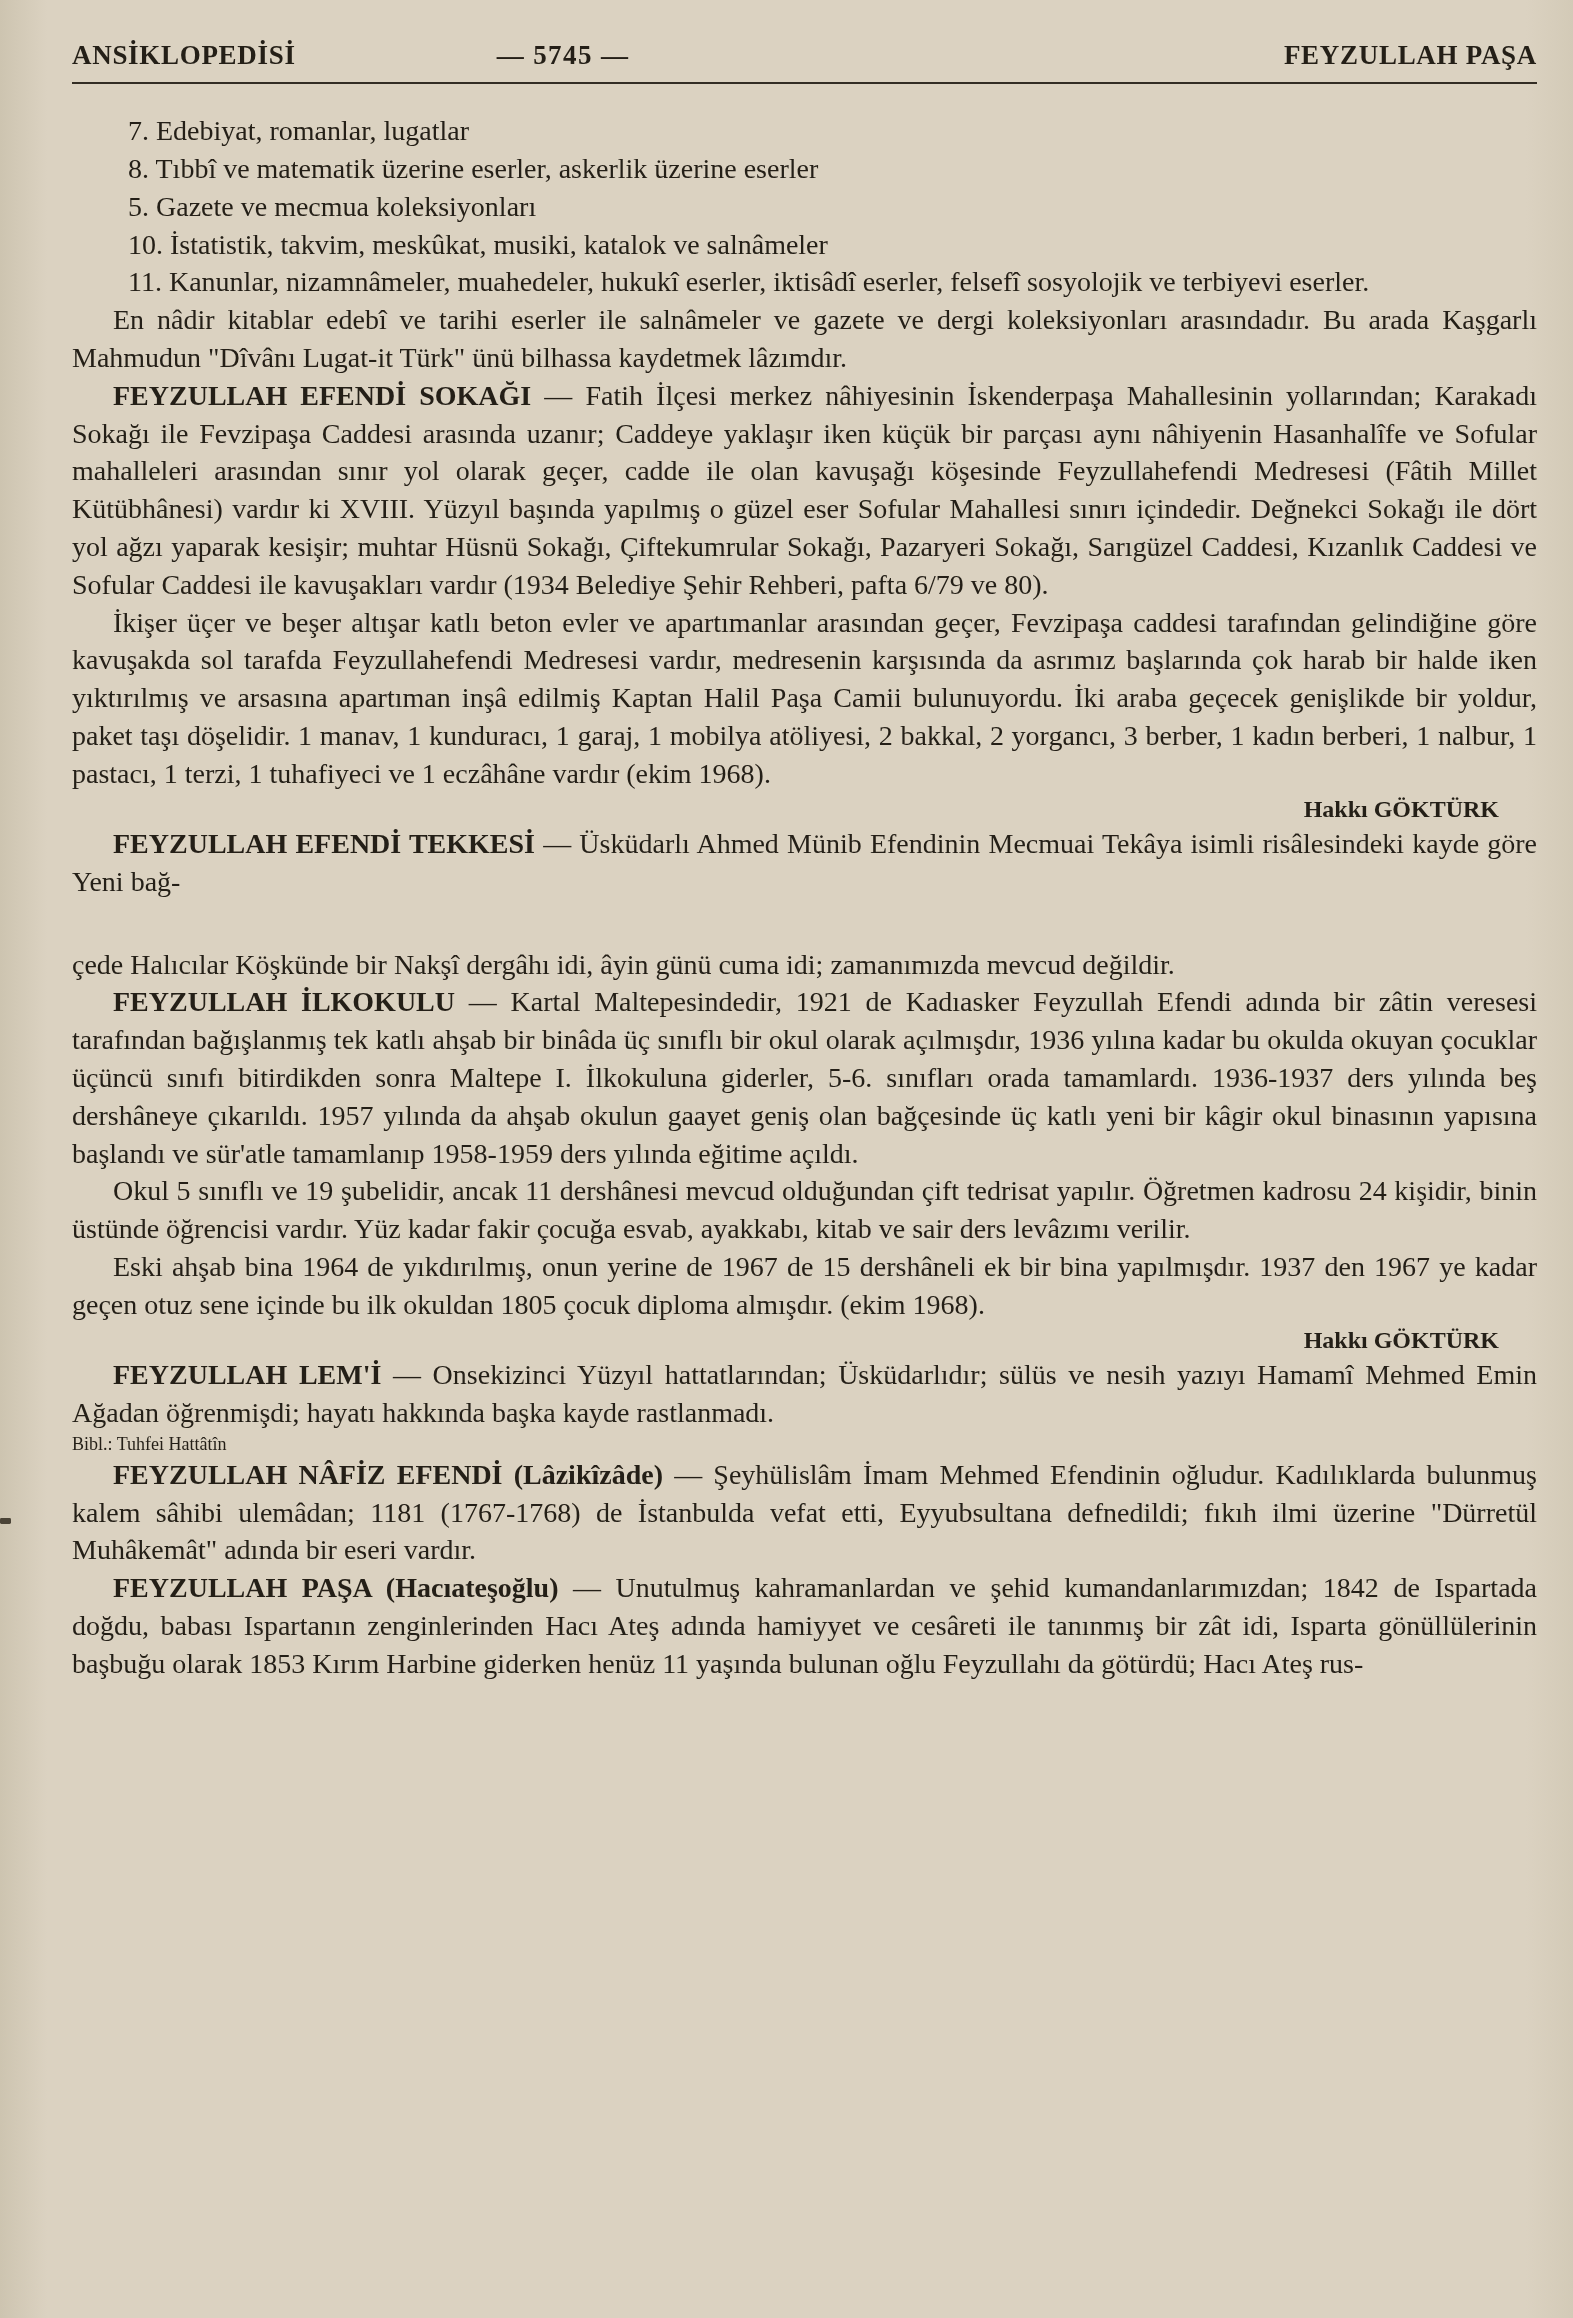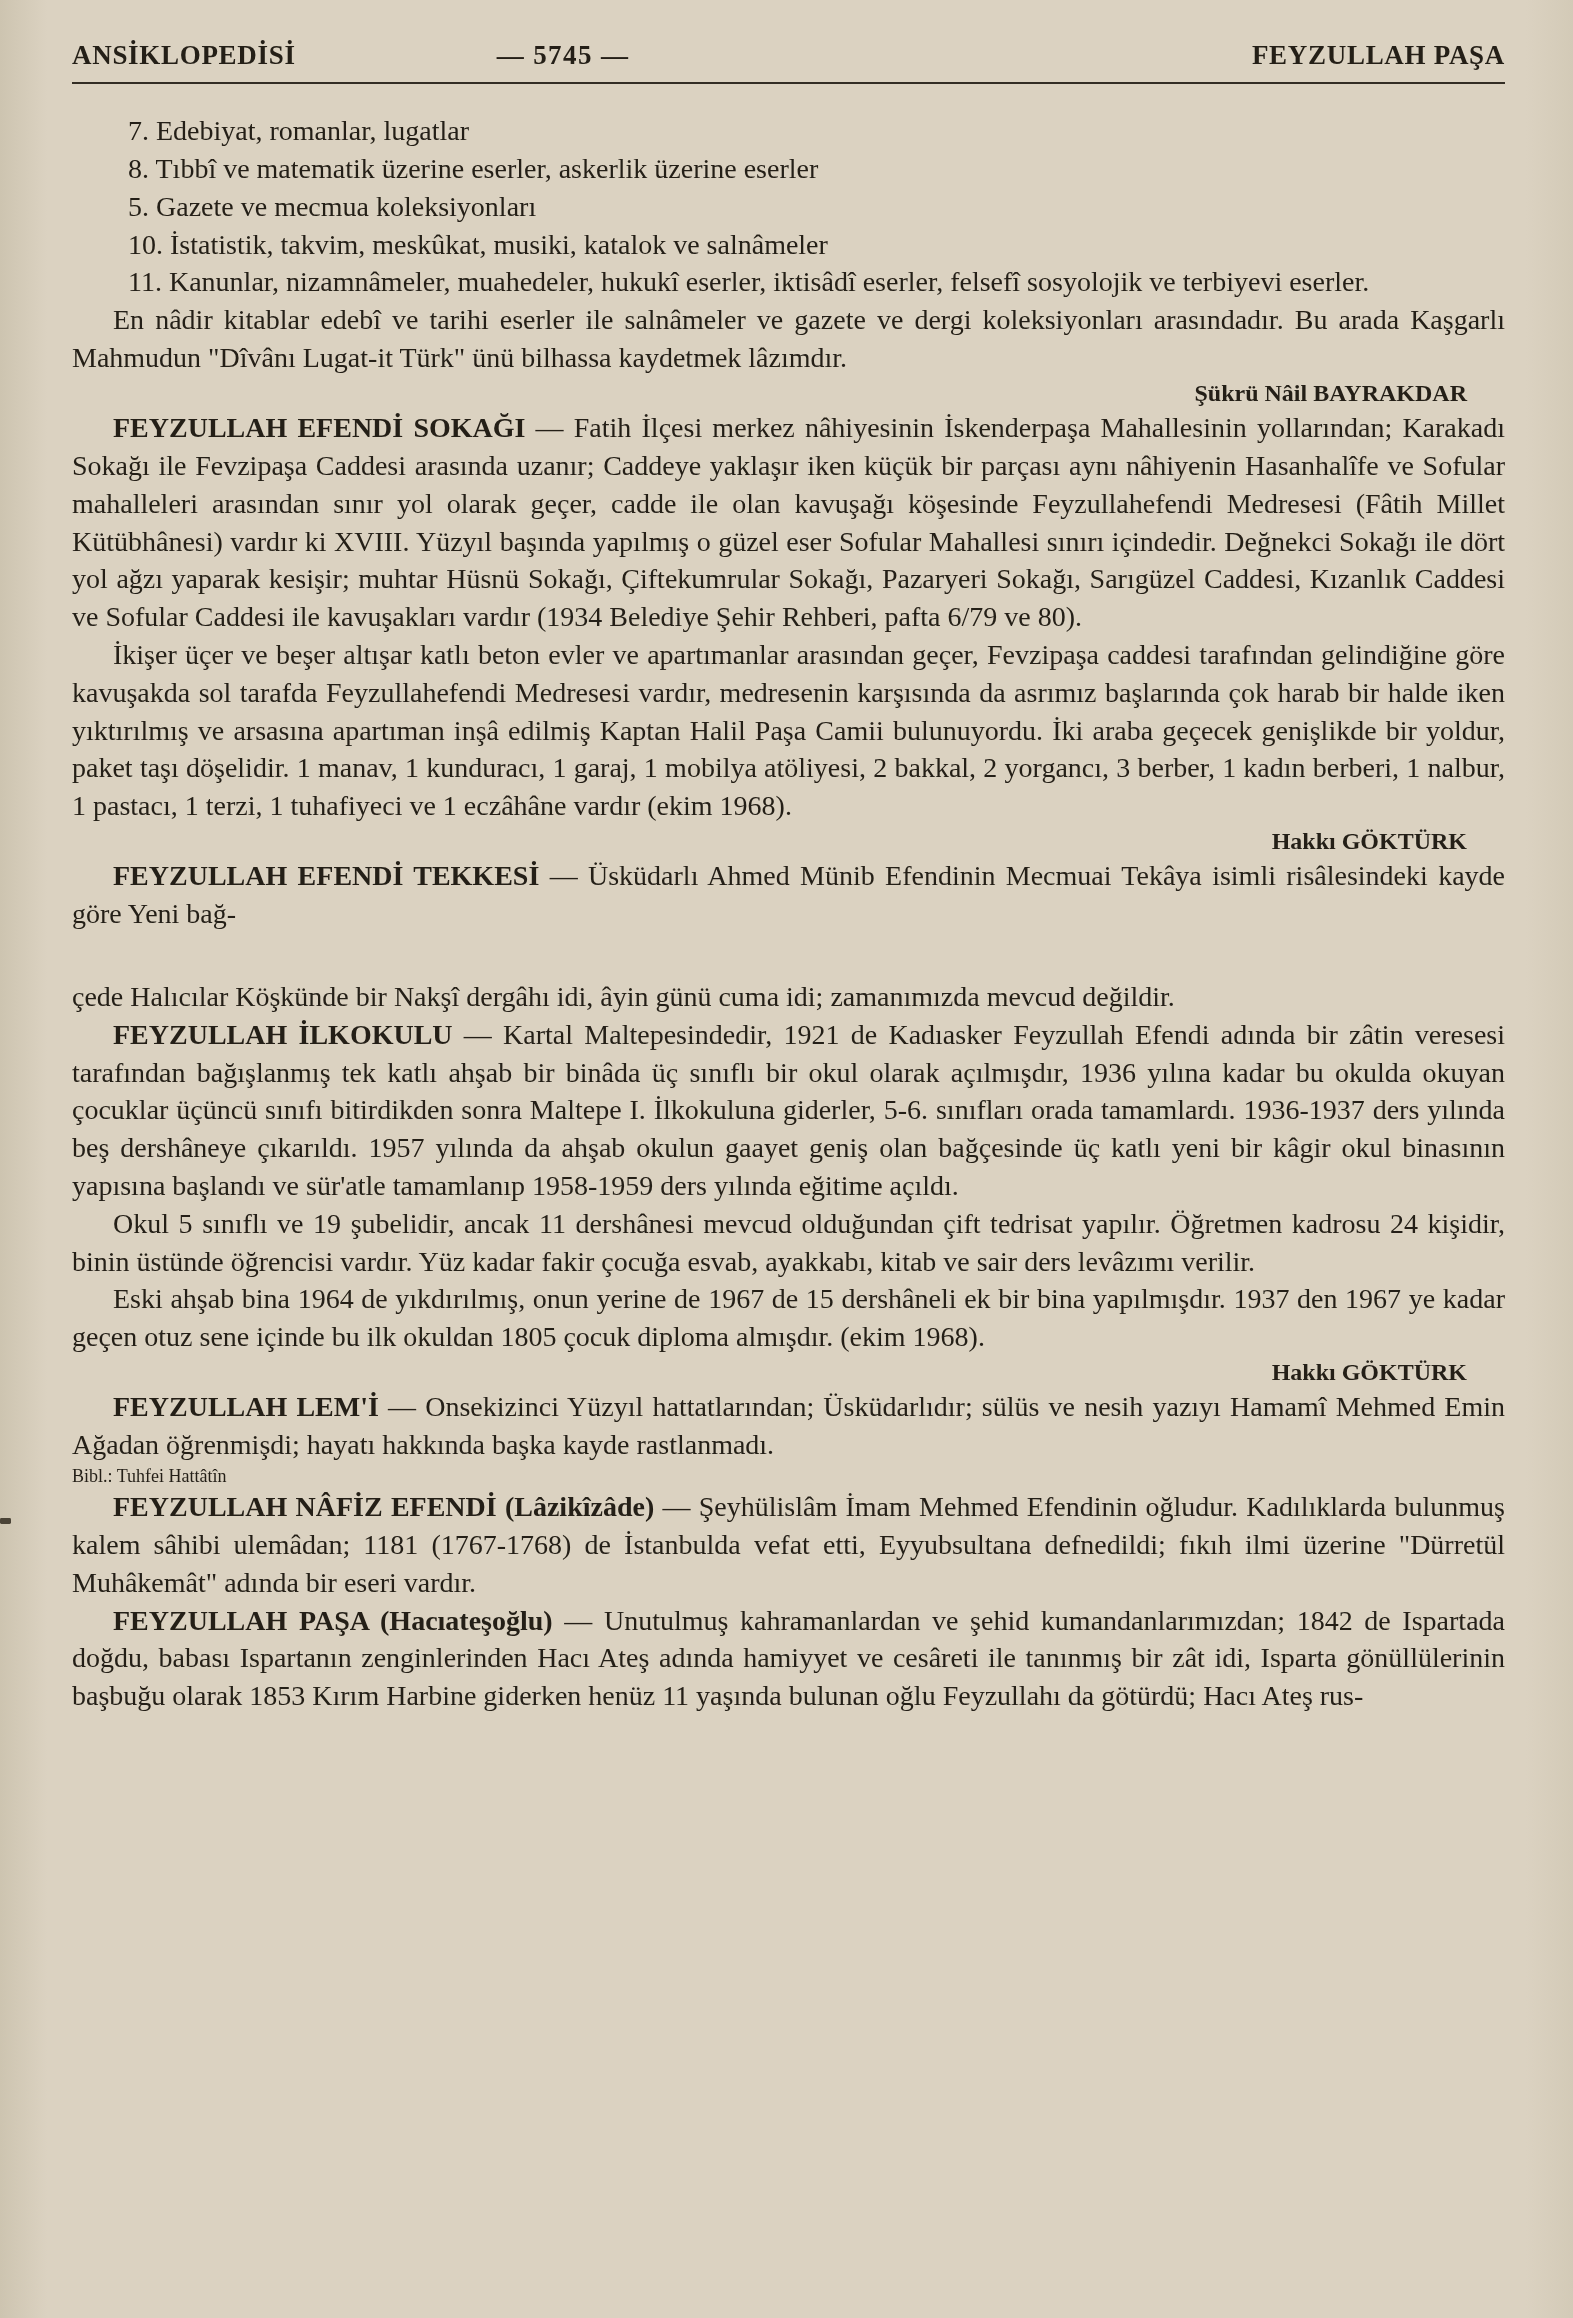--- a/index.html
+++ b/index.html
@@ -12,21 +12,21 @@
   body{
     width:1573px;
     background:#cfc6b2;
     font-family:"Liberation Serif","DejaVu Serif",serif;
     color:var(--ink);
   }
   .page{
     position:relative;
     width:1573px;
     height:2319px;
-    padding:40px 68px 42px 72px;
+    padding:40px 36px 42px 72px;
     background:linear-gradient(90deg,#cdc4b0 0%,var(--paper) 3%,var(--paper) 97%,#d3cab7 100%);
     overflow:hidden;
   }
   .header{
     position:relative;
     display:flex;
     justify-content:space-between;
     align-items:baseline;
     font-weight:bold;
     font-size:27px;
@@ -99,21 +99,20 @@
   <div class="rule"></div>
 
   <div class="columns">
     <div class="col" id="col-left">
         <p class="list-item">7. Edebiyat, romanlar, lugatlar</p>
         <p class="list-item">8. Tıbbî ve matematik üzerine eserler, askerlik üzerine eserler</p>
         <p class="list-item">5. Gazete ve mecmua koleksiyonları</p>
         <p class="list-item">10. İstatistik, takvim, meskûkat, musiki, katalok ve salnâmeler</p>
         <p class="list-item">11. Kanunlar, nizamnâmeler, muahedeler, hukukî eserler, iktisâdî eserler, felsefî sosyolojik ve terbiyevi eserler.</p>
         <p class="paragraph">En nâdir kitablar edebî ve tarihi eserler ile salnâmeler ve gazete ve dergi koleksiyonları arasındadır. Bu arada Kaşgarlı Mahmudun "Dîvânı Lugat-it Türk" ünü bilhassa kaydetmek lâzımdır.</p>
-        <p class="signature">Şükrü Nâil BAYRAKDAR</p>
         <p class="article"><span class="lead">FEYZULLAH EFENDİ SOKAĞI</span> — Fatih İlçesi merkez nâhiyesinin İskenderpaşa Mahallesinin yollarından; Karakadı Sokağı ile Fevzipaşa Caddesi arasında uzanır; Caddeye yaklaşır iken küçük bir parçası aynı nâhiyenin Hasanhalîfe ve Sofular mahalleleri arasından sınır yol olarak geçer, cadde ile olan kavuşağı köşesinde Feyzullahefendi Medresesi (Fâtih Millet Kütübhânesi) vardır ki XVIII. Yüzyıl başında yapılmış o güzel eser Sofular Mahallesi sınırı içindedir. Değnekci Sokağı ile dört yol ağzı yaparak kesişir; muhtar Hüsnü Sokağı, Çiftekumrular Sokağı, Pazaryeri Sokağı, Sarıgüzel Caddesi, Kızanlık Caddesi ve Sofular Caddesi ile kavuşakları vardır (1934 Belediye Şehir Rehberi, pafta 6/79 ve 80).</p>
         <p class="paragraph">İkişer üçer ve beşer altışar katlı beton evler ve apartımanlar arasından geçer, Fevzipaşa caddesi tarafından gelindiğine göre kavuşakda sol tarafda Feyzullahefendi Medresesi vardır, medresenin karşısında da asrımız başlarında çok harab bir halde iken yıktırılmış ve arsasına apartıman inşâ edilmiş Kaptan Halil Paşa Camii bulunuyordu. İki araba geçecek genişlikde bir yoldur, paket taşı döşelidir. 1 manav, 1 kunduracı, 1 garaj, 1 mobilya atöliyesi, 2 bakkal, 2 yorgancı, 3 berber, 1 kadın berberi, 1 nalbur, 1 pastacı, 1 terzi, 1 tuhafiyeci ve 1 eczâhâne vardır (ekim 1968).</p>
         <p class="signature">Hakkı GÖKTÜRK</p>
         <p class="article"><span class="lead">FEYZULLAH EFENDİ TEKKESİ</span> — Üsküdarlı Ahmed Münib Efendinin Mecmuai Tekâya isimli risâlesindeki kayde göre Yeni bağ-</p>
       </div>
     <div class="col" id="col-right">
         <p class="continuation">çede Halıcılar Köşkünde bir Nakşî dergâhı idi, âyin günü cuma idi; zamanımızda mevcud değildir.</p>
         <p class="article"><span class="lead">FEYZULLAH İLKOKULU</span> — Kartal Maltepesindedir, 1921 de Kadıasker Feyzullah Efendi adında bir zâtin veresesi tarafından bağışlanmış tek katlı ahşab bir binâda üç sınıflı bir okul olarak açılmışdır, 1936 yılına kadar bu okulda okuyan çocuklar üçüncü sınıfı bitirdikden sonra Maltepe I. İlkokuluna giderler, 5-6. sınıfları orada tamamlardı. 1936-1937 ders yılında beş dershâneye çıkarıldı. 1957 yılında da ahşab okulun gaayet geniş olan bağçesinde üç katlı yeni bir kâgir okul binasının yapısına başlandı ve sür'atle tamamlanıp 1958-1959 ders yılında eğitime açıldı.</p>
         <p class="paragraph">Okul 5 sınıflı ve 19 şubelidir, ancak 11 dershânesi mevcud olduğundan çift tedrisat yapılır. Öğretmen kadrosu 24 kişidir, binin üstünde öğrencisi vardır. Yüz kadar fakir çocuğa esvab, ayakkabı, kitab ve sair ders levâzımı verilir.</p>
         <p class="paragraph">Eski ahşab bina 1964 de yıkdırılmış, onun yerine de 1967 de 15 dershâneli ek bir bina yapılmışdır. 1937 den 1967 ye kadar geçen otuz sene içinde bu ilk okuldan 1805 çocuk diploma almışdır. (ekim 1968).</p>

